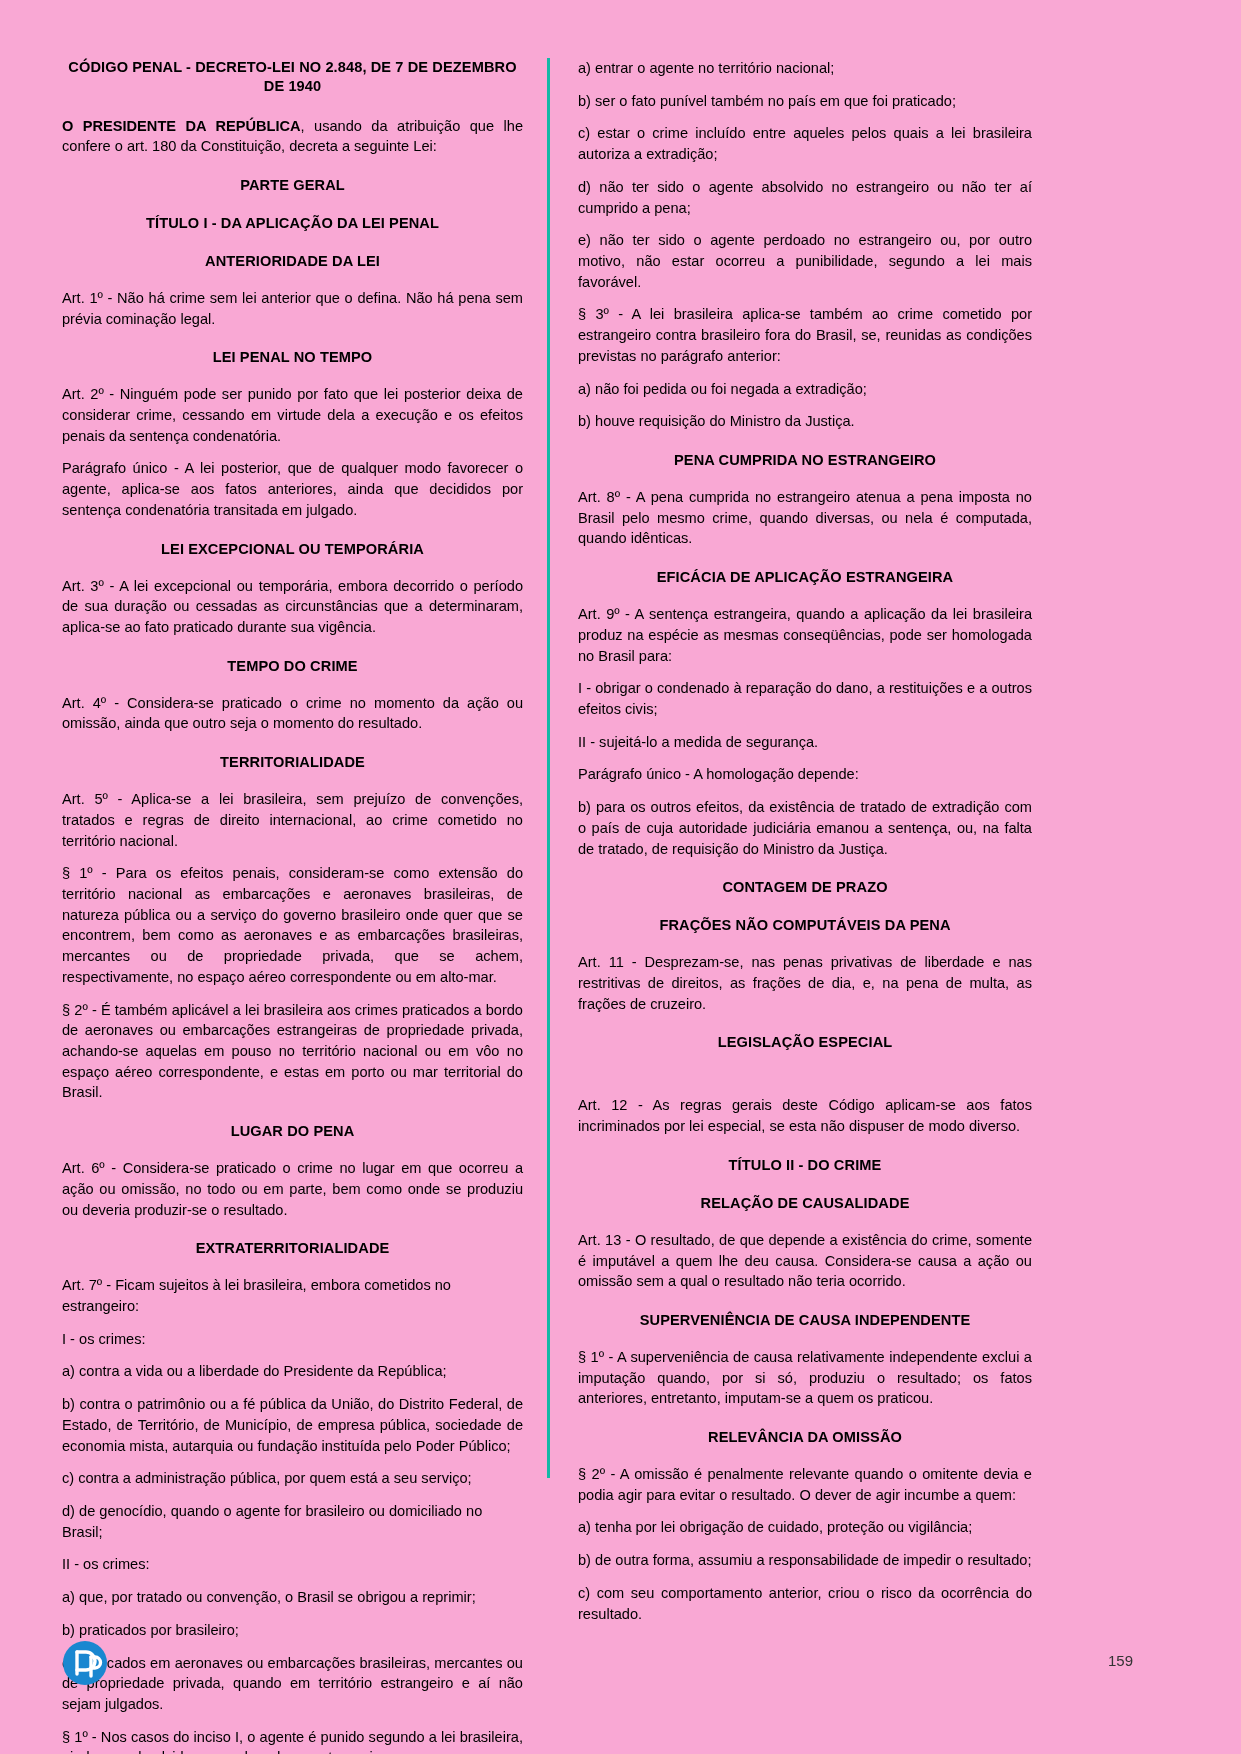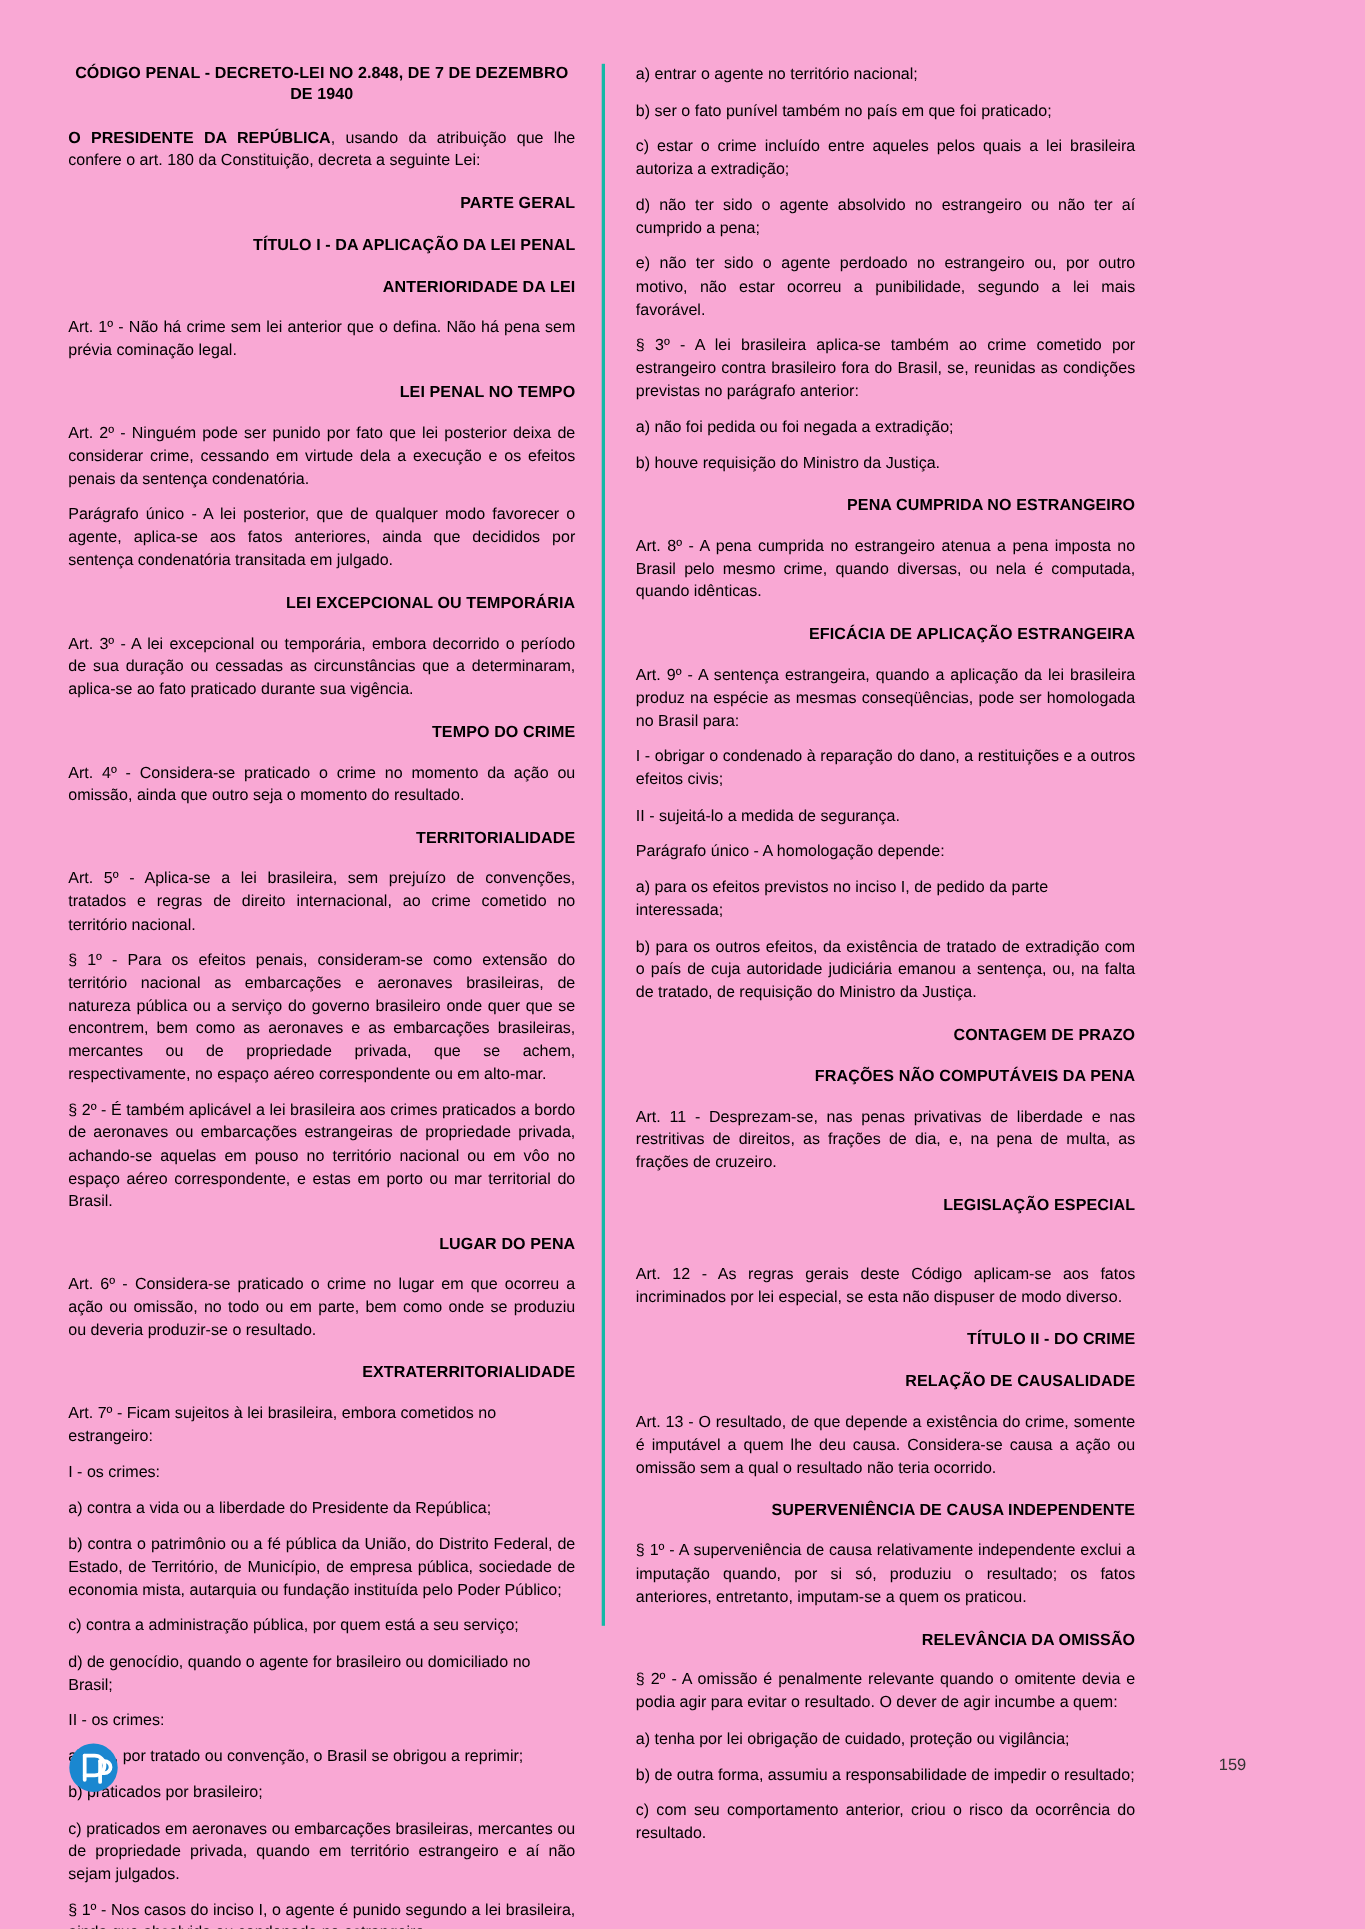--- a/index.html
+++ b/index.html
@@ -45,21 +45,21 @@
     font-size: 14.6px;
     font-weight: bold;
     text-align: center;
     line-height: 1.32;
     margin: 0 0 19px 0;
     letter-spacing: 0.1px;
   }
   h2.heading {
     font-size: 14.6px;
     font-weight: bold;
-    text-align: right;
+    text-align: center;
     line-height: 1.3;
     margin: 19px 0 17px 0;
     letter-spacing: 0.1px;
   }
   p.para {
     font-size: 14.6px;
     line-height: 1.42;
     margin: 0 0 12px 0;
     text-align: justify;
     text-justify: inter-word;
@@ -70,21 +70,21 @@
   }
   p.para b {
     font-weight: bold;
   }
   .spacer-lg {
     height: 26px;
   }
   .footer {
     position: absolute;
     left: 0;
-    top: 1584px;
+    top: 1640px;
     width: 1195px;
     height: 90px;
   }
   .logo {
     position: absolute;
     left: 62px;
     top: 0px;
     width: 46px;
     height: 46px;
   }
@@ -169,21 +169,20 @@
       <h2 class="heading">PENA CUMPRIDA NO ESTRANGEIRO</h2>
 
       <p class="para">Art. 8º - A pena cumprida no estrangeiro atenua a pena imposta no Brasil pelo mesmo crime, quando diversas, ou nela é computada, quando idênticas.</p>
 
       <h2 class="heading">EFICÁCIA DE APLICAÇÃO ESTRANGEIRA</h2>
 
       <p class="para">Art. 9º - A sentença estrangeira, quando a aplicação da lei brasileira produz na espécie as mesmas conseqüências, pode ser homologada no Brasil para:</p>
       <p class="para">I - obrigar o condenado à reparação do dano, a restituições e a outros efeitos civis;</p>
       <p class="para last-left">II - sujeitá-lo a medida de segurança.</p>
       <p class="para last-left">Parágrafo único - A homologação depende:</p>
-      <p class="para last-left">a) para os efeitos previstos no inciso I, de pedido da parte interessada;</p>
       <p class="para">b) para os outros efeitos, da existência de tratado de extradição com o país de cuja autoridade judiciária emanou a sentença, ou, na falta de tratado, de requisição do Ministro da Justiça.</p>
 
       <h2 class="heading">CONTAGEM DE PRAZO</h2>
 
 
       <h2 class="heading">FRAÇÕES NÃO COMPUTÁVEIS DA PENA</h2>
 
       <p class="para">Art. 11 - Desprezam-se, nas penas privativas de liberdade e nas restritivas de direitos, as frações de dia, e, na pena de multa, as frações de cruzeiro.</p>
 
       <h2 class="heading">LEGISLAÇÃO ESPECIAL</h2>

